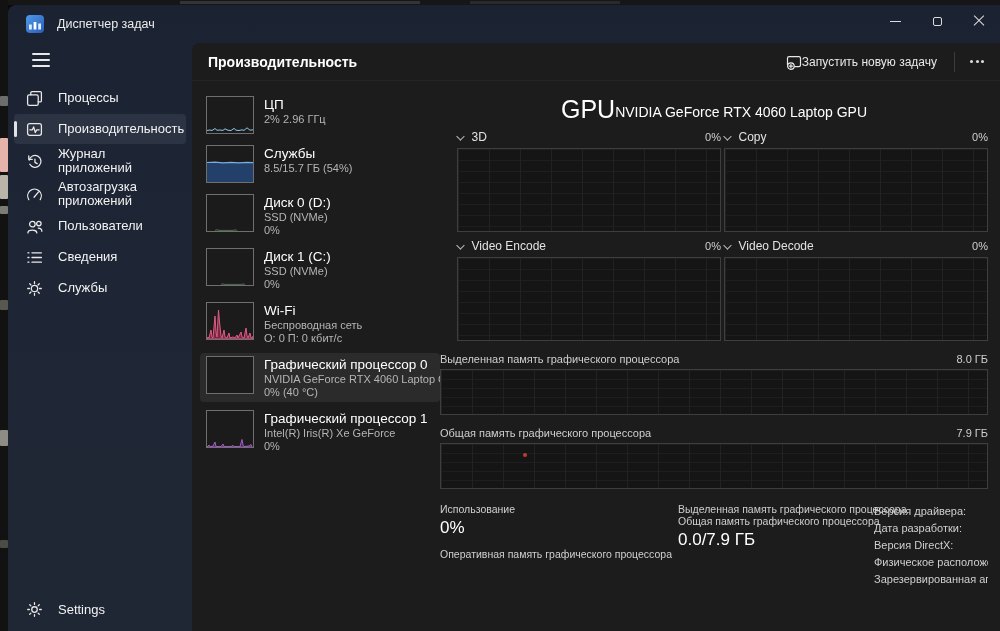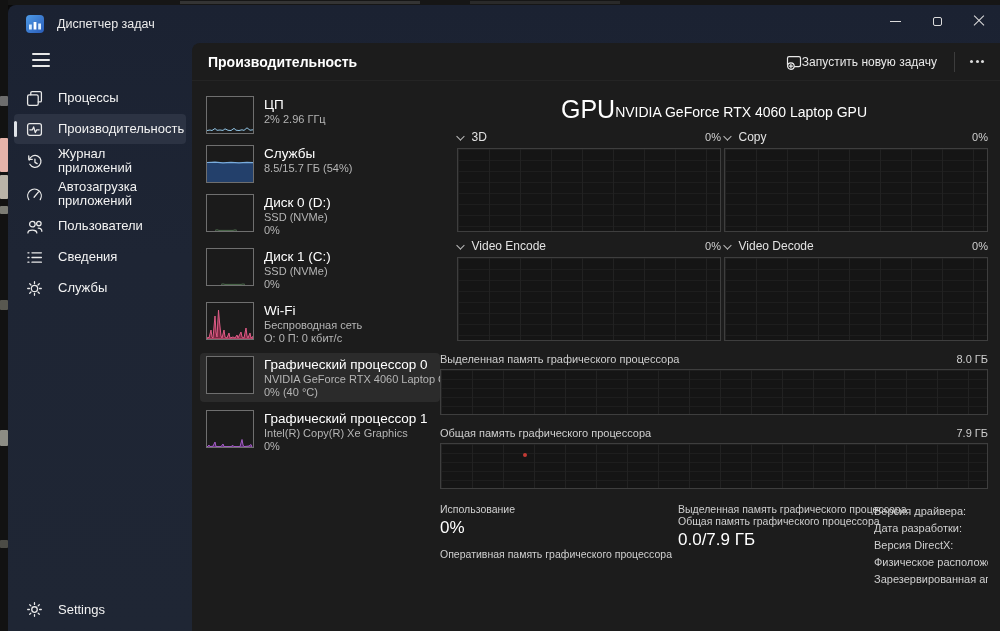--- a/index.html
+++ b/index.html
@@ -358,21 +358,21 @@
           </div>
 
           <div class="metric">
             <span class="thumb">
               <svg viewBox="0 0 46 36" preserveAspectRatio="none">
                   <path d="M0,36 L2,34 3,35.6 6,35.2 8,31 9,35.6 14,35.6 16,33 17,35.6 24,35.6 26,34.4 27,35.6 33,35.6 35,28.5 36,34 37,35.6 42,35 44,33.5 45,36 Z" fill="#46215a" stroke="#a45fc6" stroke-width="1"></path>
                 </svg>
             </span>
             <span>
               <span class="m-name" style="display:block">Графический процессор 1</span>
-              <span class="m-sub" style="display:block">Intel(R) Copy(R) Xe Graphics</span>
+              <span class="m-sub" style="display:block">Intel(R) Iris(R) Xe GeForce</span>
               <span class="m-sub" style="display:block">0%</span>
             </span>
           </div>
         </div>
 
         <div class="detail">
           <div class="d-header">
             <span class="d-title">GPU</span>
             <span class="d-sub">NVIDIA GeForce RTX 4060 Laptop GPU</span>
           </div>

